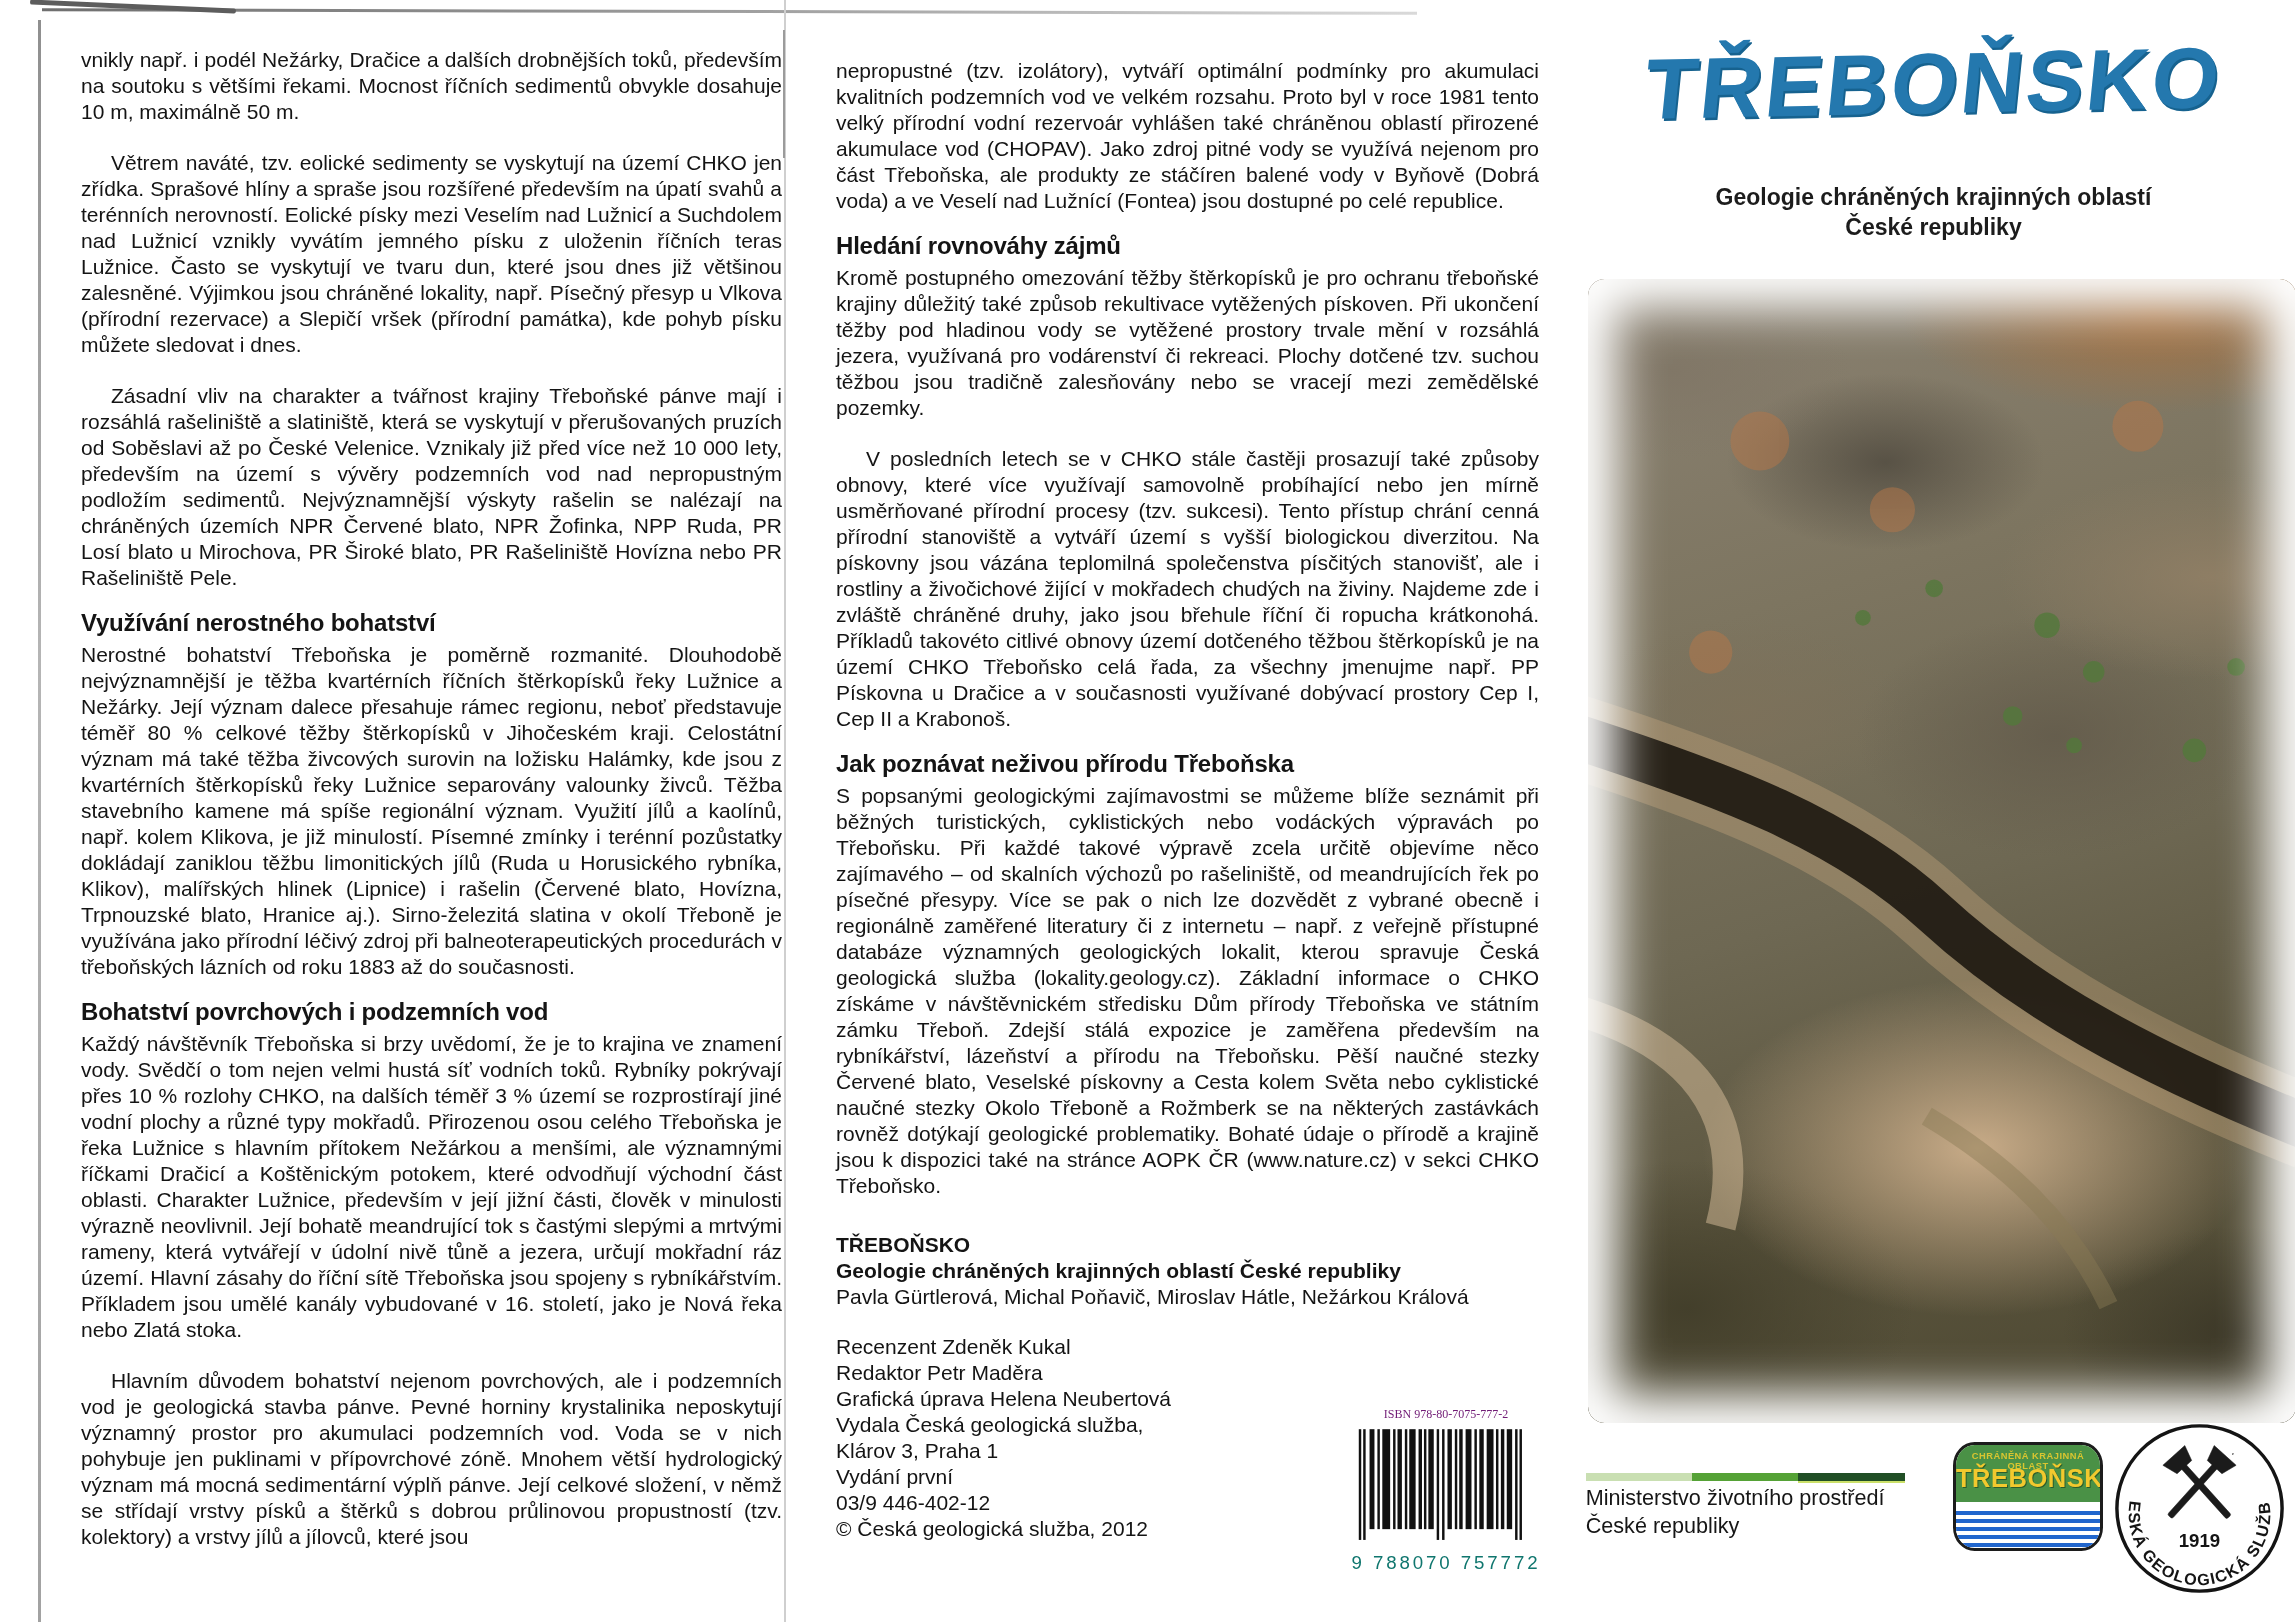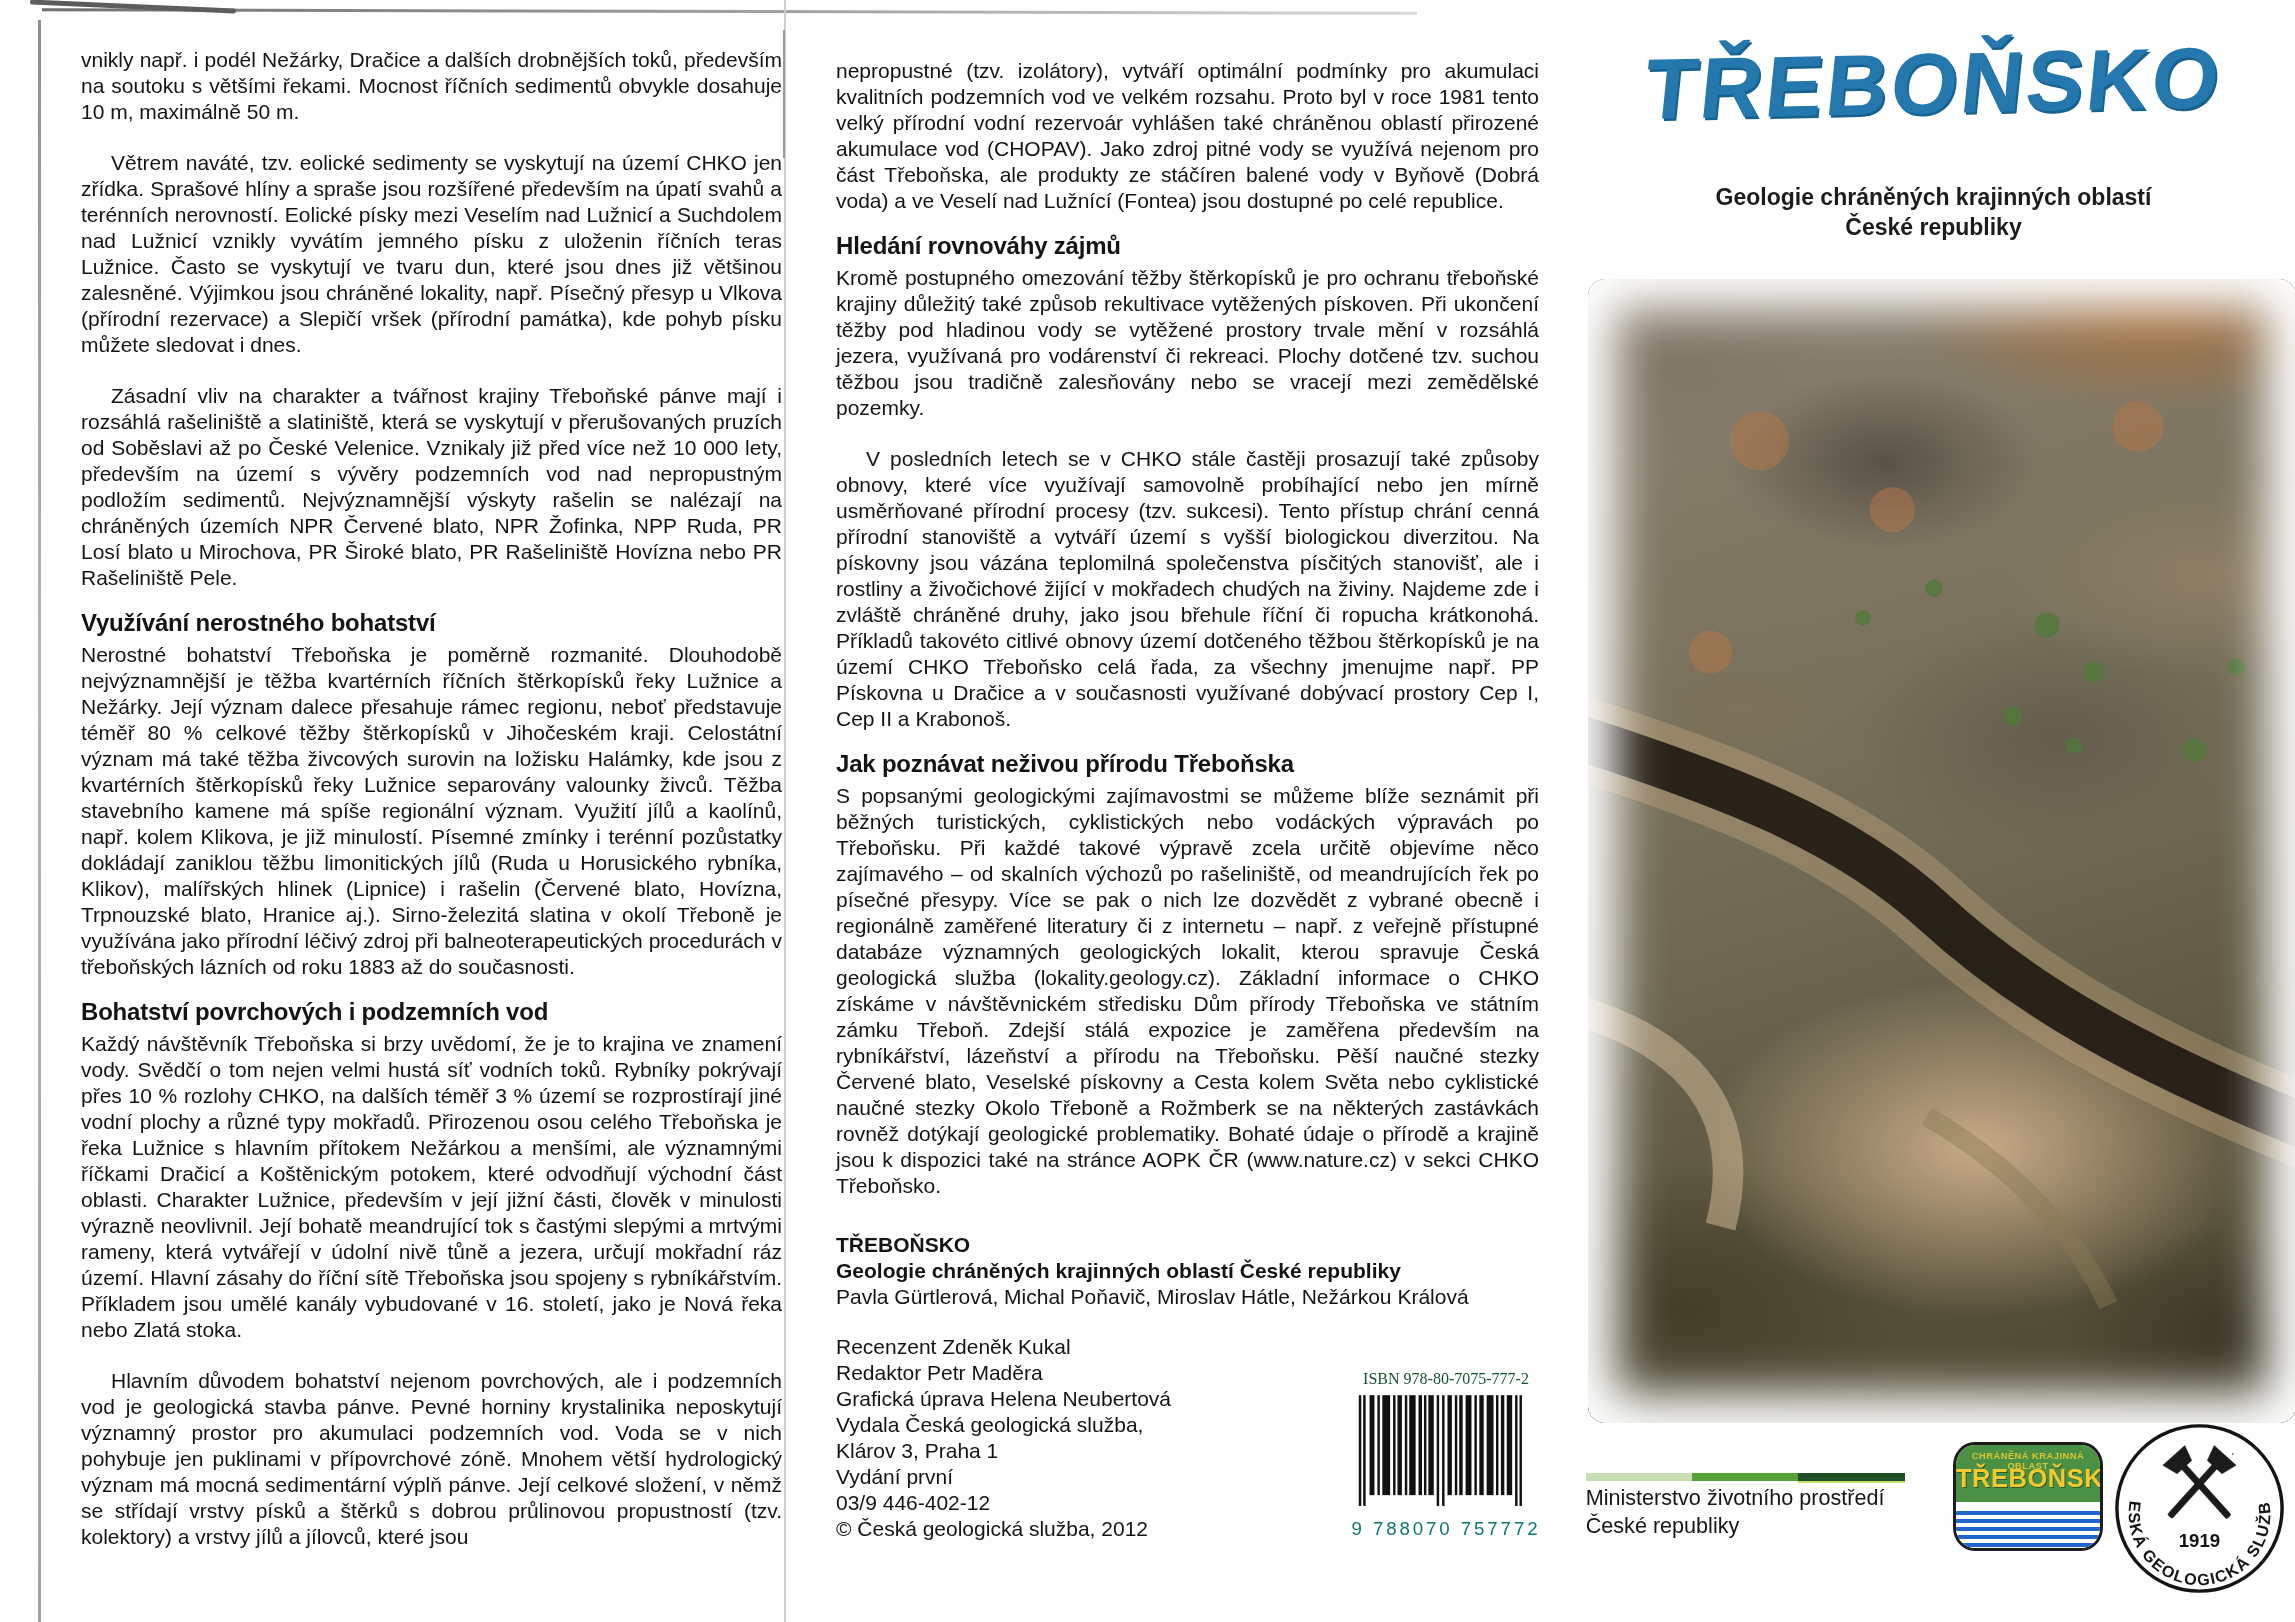--- a/index.html
+++ b/index.html
@@ -23,21 +23,21 @@
   .col p{margin:0;}
   .col p.ind{text-indent:30px;margin-top:25px;}
   .col h3{font-size:24px;line-height:27.5px;margin:17.7px 0 5.9px 0;text-align:left;letter-spacing:-0.2px;}
   
   .credits{margin-top:33px;text-align:left;}
   .credits div{font-size:21px;line-height:26px;}
   .credits .b{font-weight:bold;}
   .credits .gap{height:23.6px;}
   
   #isbn{position:absolute;left:1343px;top:1370px;width:206px;text-align:center;}
-  #isbn .label{font-family:"Liberation Serif",serif;font-size:16px;color:#14532d;margin-bottom:3.9px;}
+  #isbn .label{font-family:"Liberation Serif",serif;font-size:12px;color:#701a75;margin-bottom:3.9px;margin-top:37px;}
   #isbn .digits{font-size:18.7px;letter-spacing:2.9px;color:#0f766e;margin-top:1px;}
   
   #panel{position:absolute;left:1571px;top:0;width:725px;height:1623px;}
   .panel-title{position:absolute;left:0;top:34px;width:725px;text-align:center;
     font-size:86px;font-weight:bold;color:#2478ae;letter-spacing:2.9px;
     transform:skewX(-7deg) rotate(-1.2deg);text-shadow:2px 2.5px 0 #16628f;}
   .panel-sub{position:absolute;left:0;top:183px;width:725px;text-align:center;
     font-size:23px;font-weight:bold;color:#1c1c1c;line-height:29.5px;}
   
   #photo{position:absolute;left:16.7px;top:279px;width:708px;height:1144px;border-radius:16.7px;

